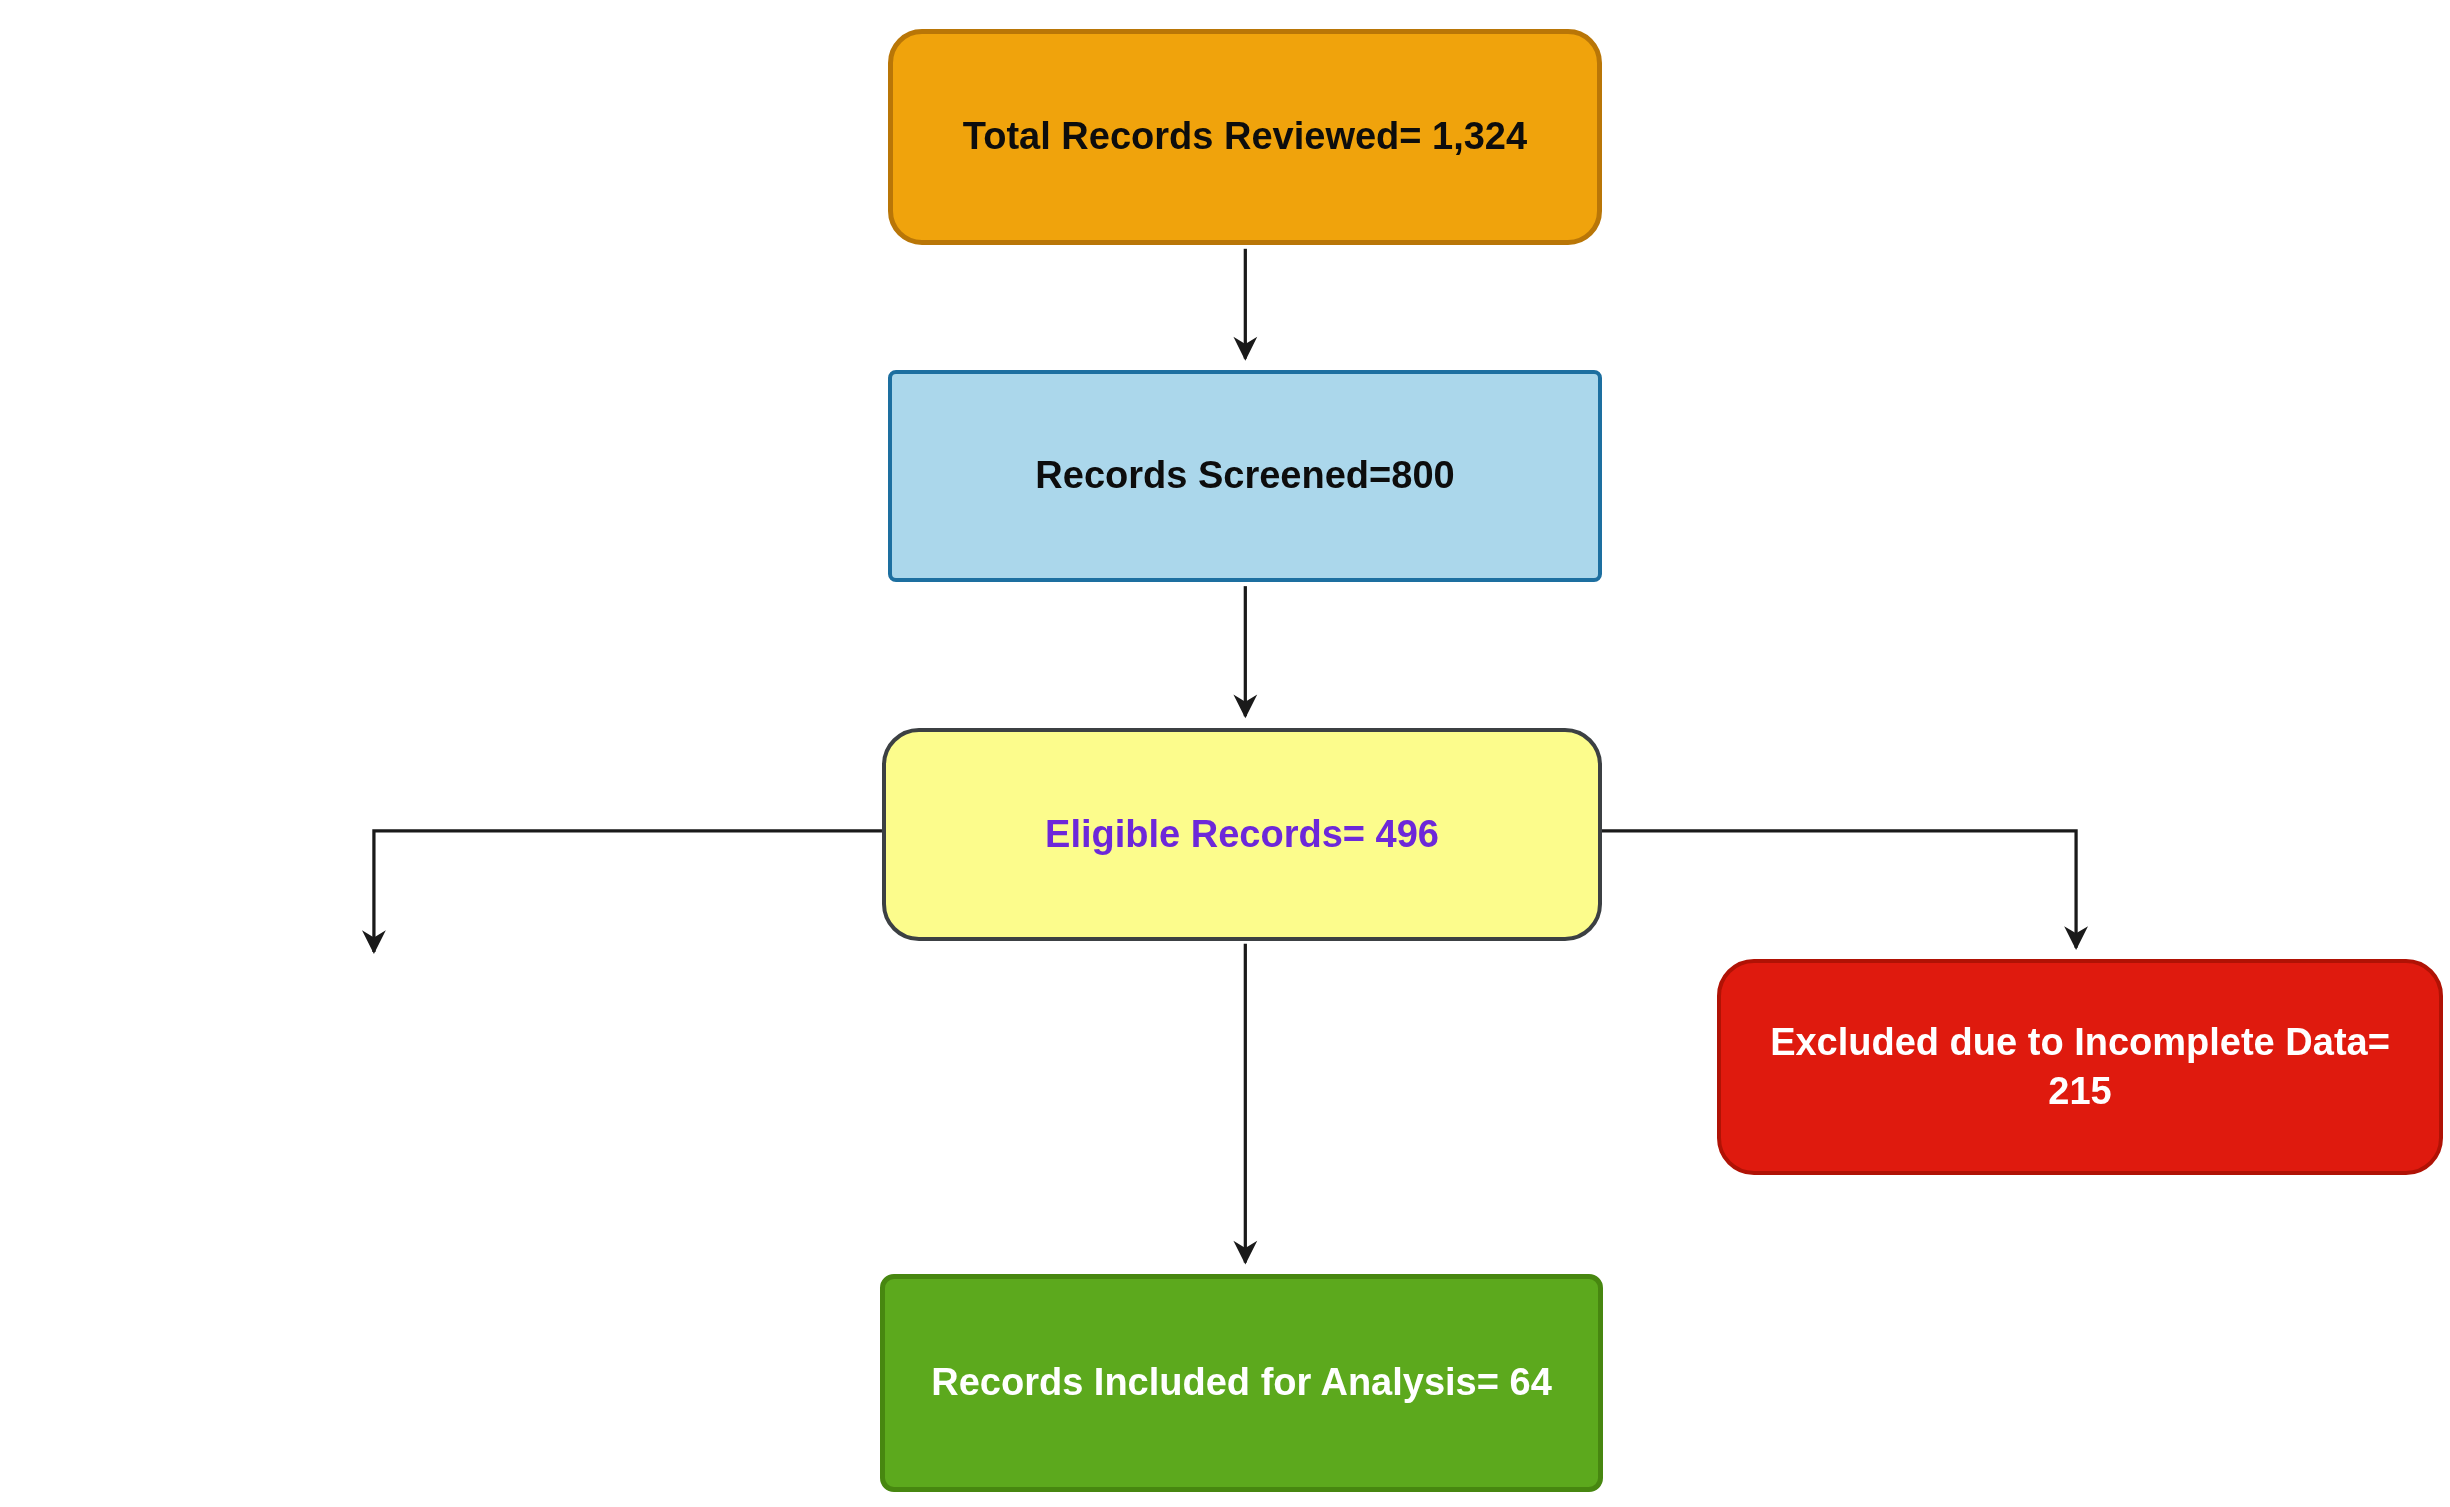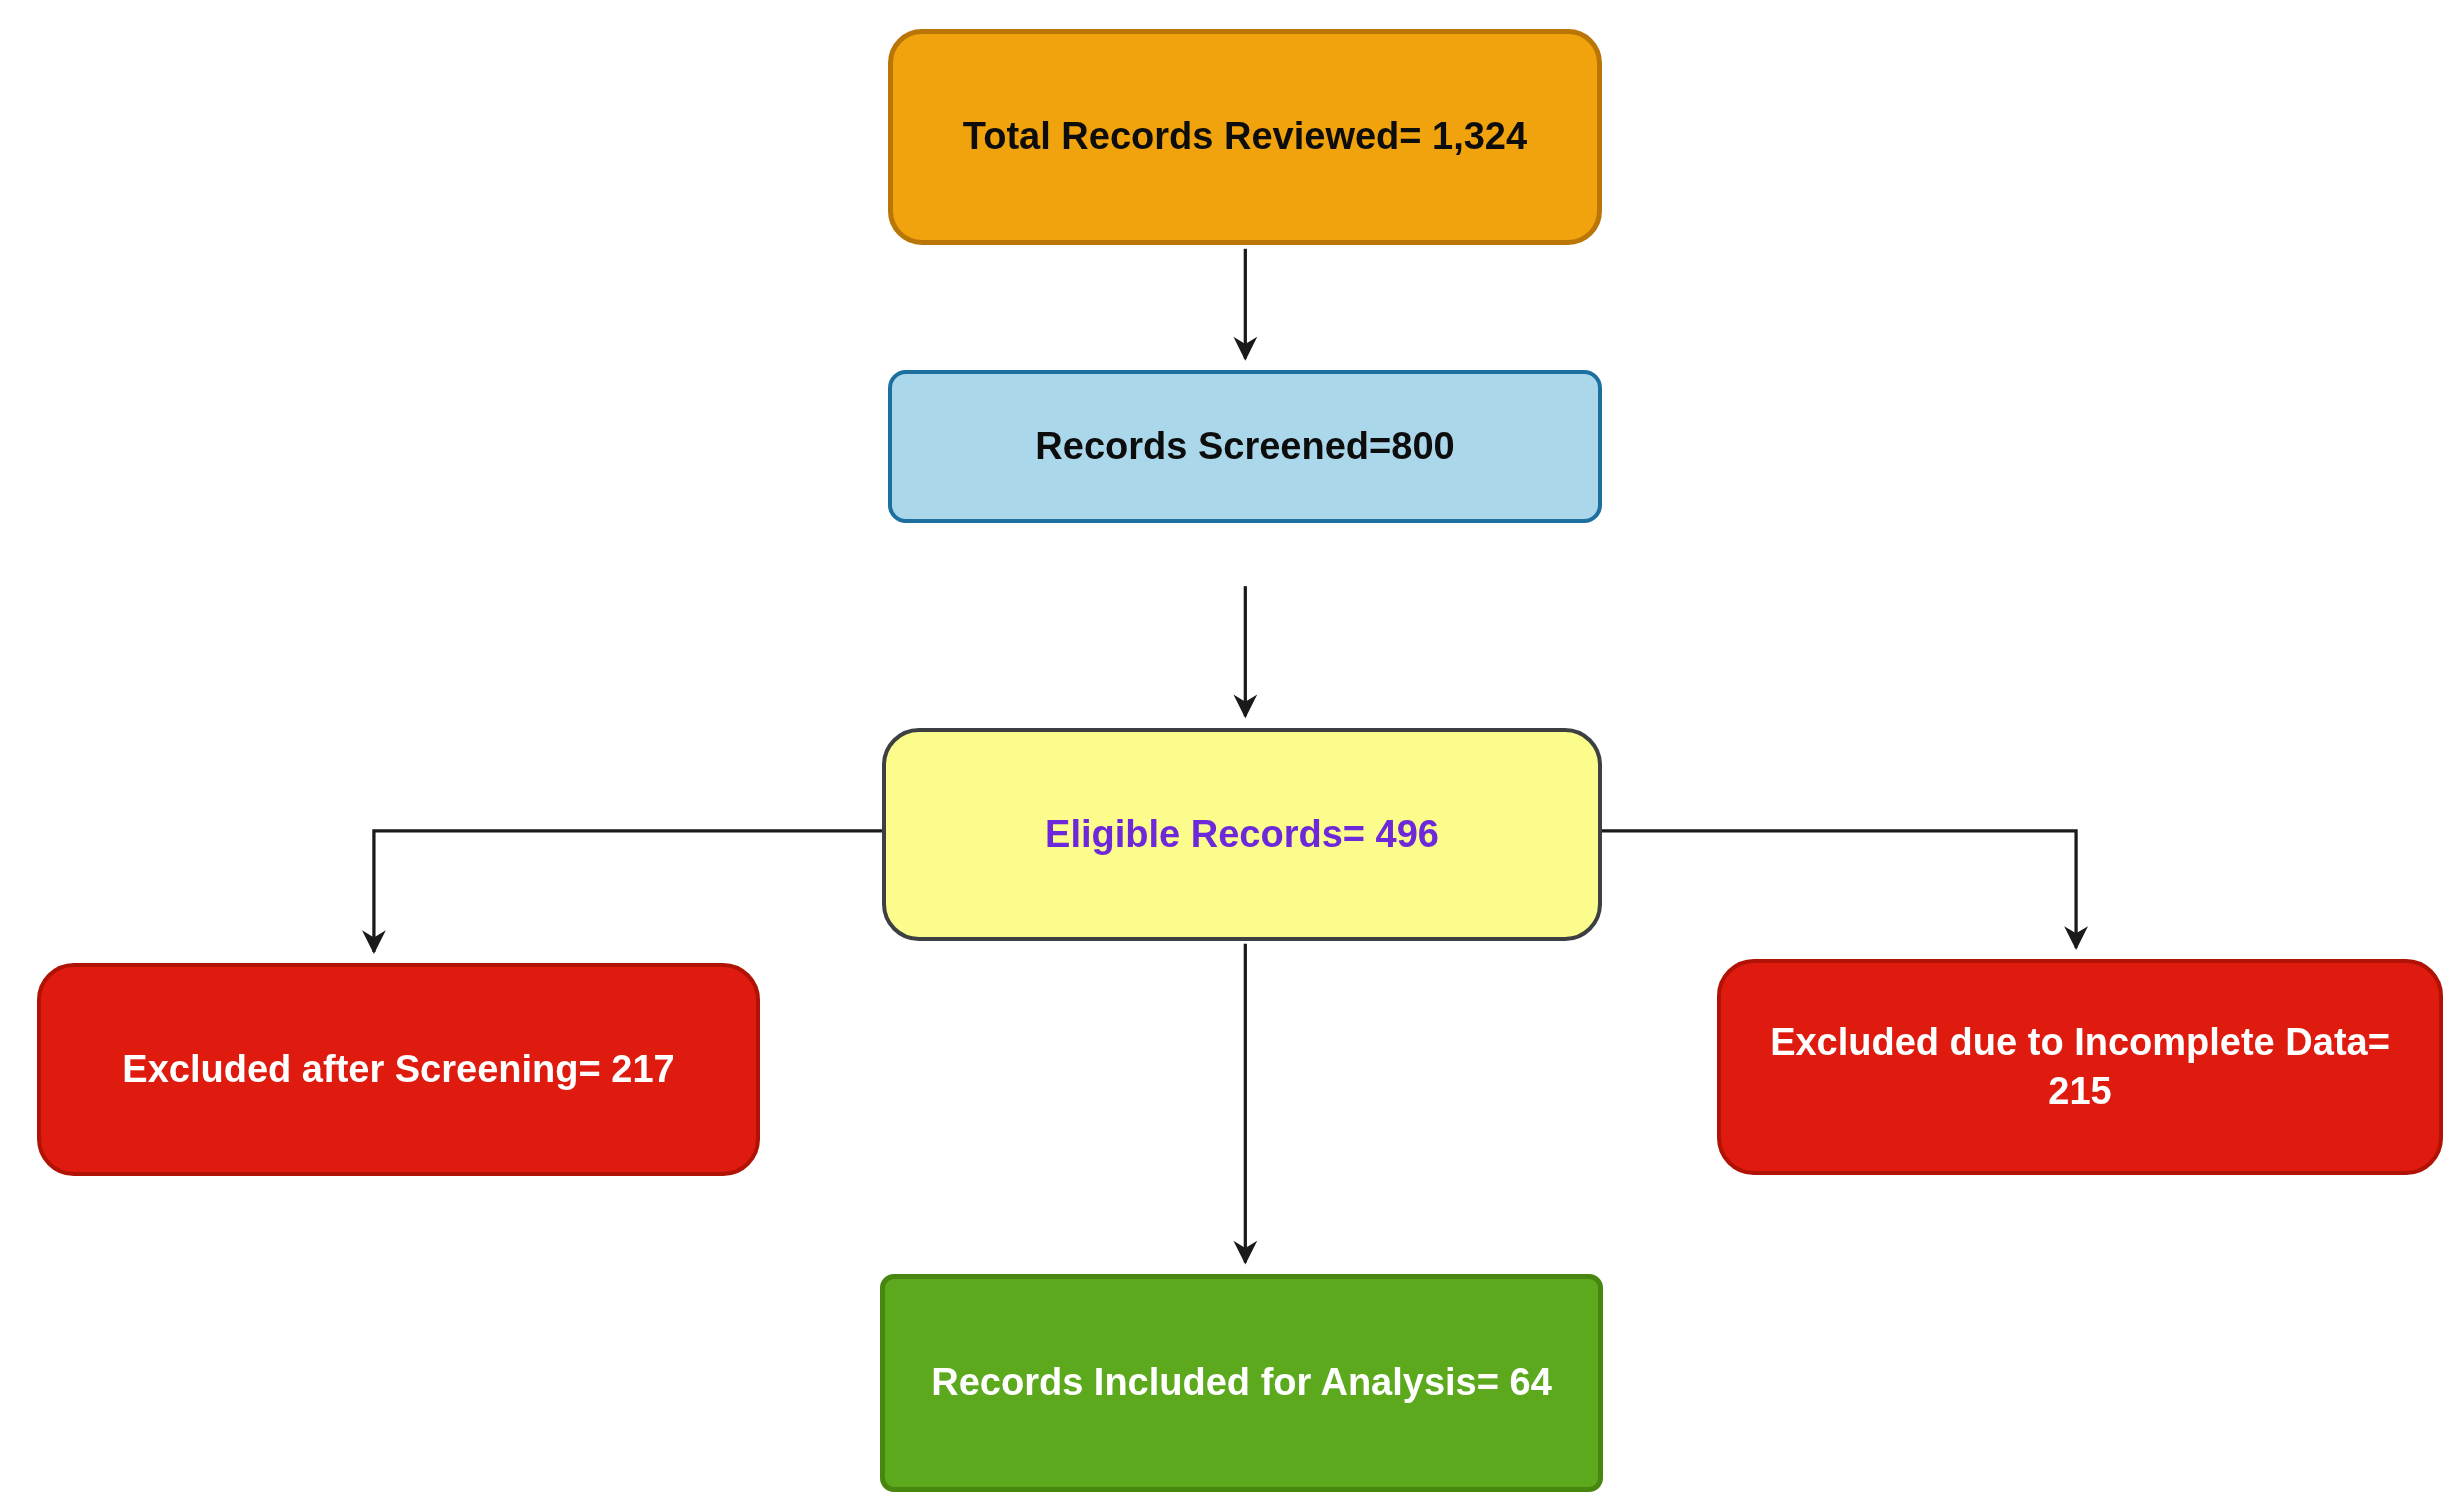--- a/index.html
+++ b/index.html
@@ -41,24 +41,24 @@
   .nowrap { white-space: nowrap; }
 
   .node-total {
     left: 888px; top: 29px; width: 714px; height: 216px;
     background: #F0A30C;
     border: 5.7px solid #B97607;
     border-radius: 34px;
     color: #0D0D0D;
   }
   .node-screened {
-    left: 888px; top: 370px; width: 714px; height: 153px;
+    left: 888px; top: 370px; width: 714px; height: 212px;
     background: #ABD7EB;
     border: 4.9px solid #1D6FA0;
-    border-radius: 18px;
+    border-radius: 8px;
     color: #0D0D0D;
   }
   .node-eligible {
     left: 882px; top: 728px; width: 720px; height: 213px;
     background: #FCFC8C;
     border: 4.9px solid #3C4043;
     border-radius: 37px;
     color: #6d28d9;
   }
   .node-excluded-screening {
@@ -107,20 +107,19 @@
 
     <path d="M 1965 1022 L 2554 1022 L 2554 1166" stroke="#1A1A1A" stroke-width="4" fill="none" marker-end="url(#arrowhead)"></path>
   </svg>
 
   <div class="node node-total nowrap">Total Records Reviewed= 1,324</div>
 
   <div class="node node-screened nowrap">Records Screened=800</div>
 
   <div class="node node-eligible nowrap">Eligible Records= 496</div>
 
-  <div class="node node-excluded-screening nowrap">Excluded after Screening= 217</div>
 
   <div class="node node-excluded-incomplete">Excluded due to Incomplete Data= 215</div>
 
   <div class="node node-included">Records Included for Analysis= 64</div>
 
 </div>
 
 
 </body></html>

